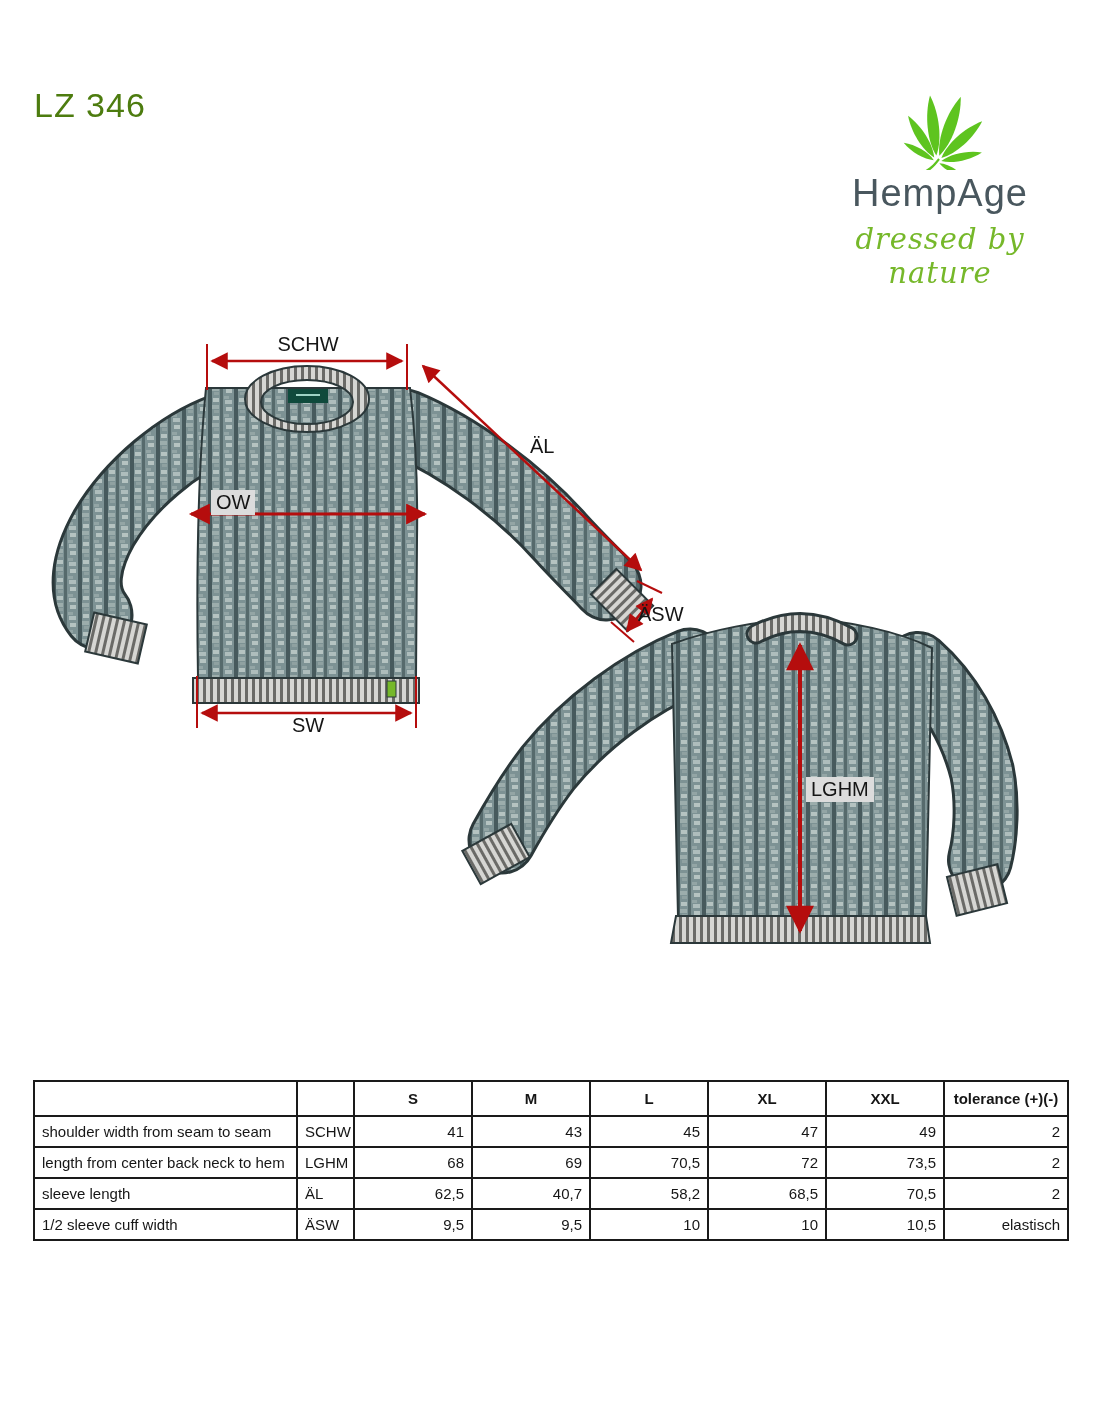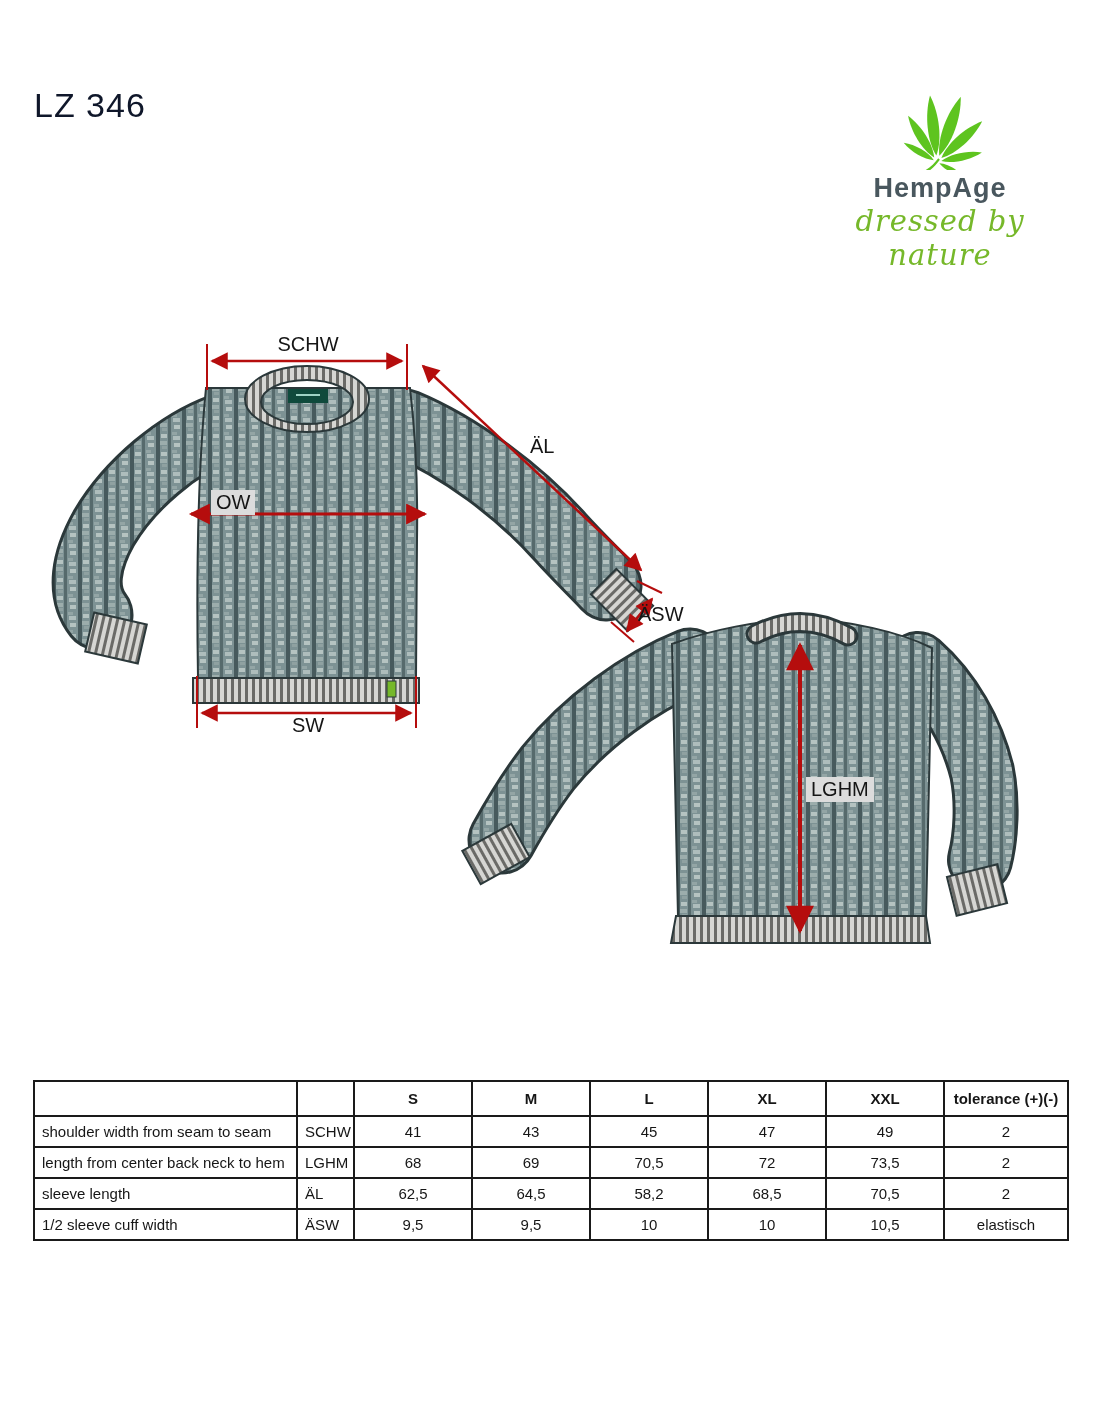--- a/index.html
+++ b/index.html
@@ -1,38 +1,38 @@
 <!DOCTYPE html>
 <html><head>
 <meta charset="utf-8">
 <style>
   html,body{margin:0;padding:0;}
   body{
     width:1100px;height:1422px;position:relative;background:#ffffff;
     font-family:"Liberation Sans", sans-serif;color:#161616;overflow:hidden;
   }
   .abs{position:absolute;}
-  #page-title{left:34px;top:86px;font-size:34px;letter-spacing:1px;color:#0f172a;}
+  #page-title{left:34px;top:86px;font-size:34px;letter-spacing:1px;color:#4d7c0f;}
   #logo{left:815px;top:78px;width:250px;text-align:center;}
-  #brand-name{font-size:27px;font-weight:bold;color:#49575e;letter-spacing:1px;line-height:1.05;}
-  #brand-tagline{font-family:"DejaVu Serif", serif;font-style:italic;font-size:29px;color:#76b82a;letter-spacing:1px;margin-top:2px;}
+  #brand-name{font-size:38px;font-weight:normal;color:#49575e;letter-spacing:1px;line-height:1.05;}
+  #brand-tagline{font-family:"DejaVu Serif", serif;font-style:italic;font-size:29px;color:#76b82a;letter-spacing:1px;margin-top:8px;}
   #illustration{left:0;top:0;width:1100px;height:1422px;}
   .measure-label{
     font-size:20px;color:#151515;line-height:1;white-space:nowrap;z-index:5;
   }
   .boxed{background:#dcdcdc;padding:2px 5px 3px 5px;}
   .centerx{transform:translateX(-50%);}
   
   #spec-table-wrap{left:33px;top:1080px;}
   table{border-collapse:collapse;table-layout:fixed;width:1034px;background:#fff;}
   th,td{border:2px solid #1a1a1a;font-size:15px;padding:2px 7px;overflow:hidden;white-space:nowrap;}
   th{height:29px;font-weight:bold;text-align:center;}
   td{height:25px;font-weight:normal;}
   td.left{text-align:left;}
-  td.num{text-align:center;}
+  td.num{text-align:right;}
 </style>
 </head>
 <body>
 
 <div class="abs" id="page-title">LZ 346</div>
 
 <div class="abs" id="logo">
   <svg width="110" height="92" viewBox="0 0 110 92">
     <g transform="translate(52,84) rotate(18)">
       <g fill="#5ec41f">
@@ -192,21 +192,21 @@
           <td class="num">69</td>
           <td class="num">70,5</td>
           <td class="num">72</td>
           <td class="num">73,5</td>
           <td class="num">2</td>
         </tr>
         <tr>
           <td class="left">sleeve length</td>
           <td class="left">ÄL</td>
           <td class="num">62,5</td>
-          <td class="num">64,5</td>
+          <td class="num">40,7</td>
           <td class="num">58,2</td>
           <td class="num">68,5</td>
           <td class="num">70,5</td>
           <td class="num">2</td>
         </tr>
         <tr>
           <td class="left">1/2 sleeve cuff width</td>
           <td class="left">ÄSW</td>
           <td class="num">9,5</td>
           <td class="num">9,5</td>

